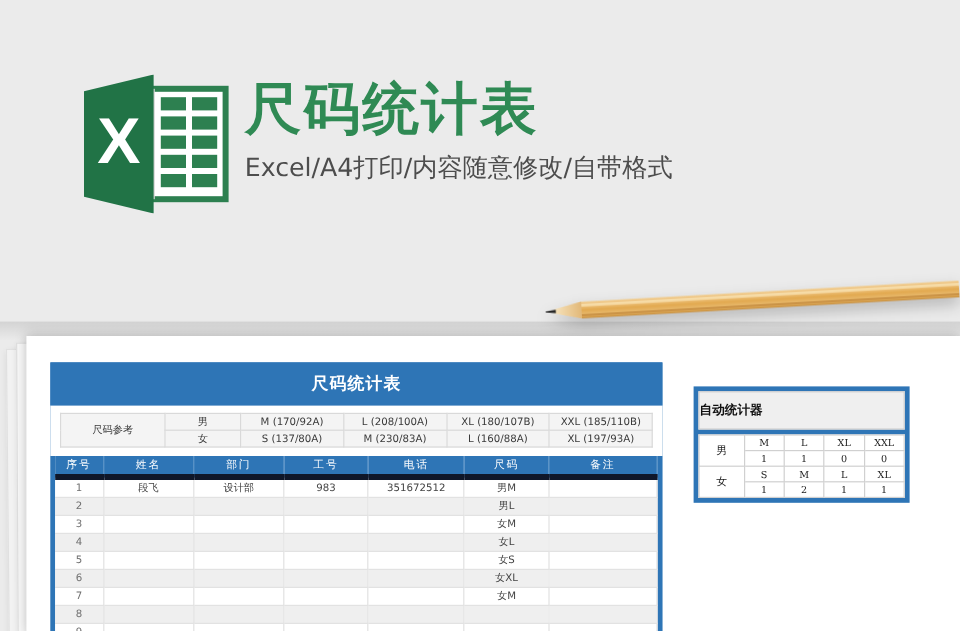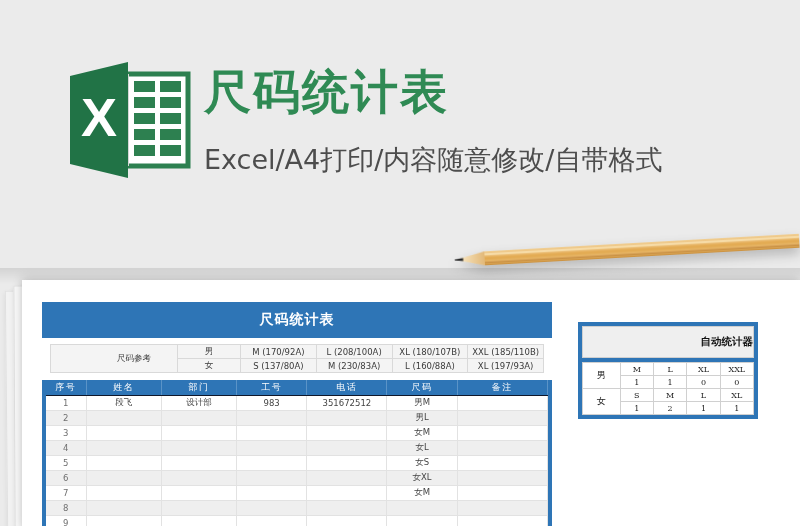--- a/index.html
+++ b/index.html
@@ -38,22 +38,22 @@
     font-size: 47px;
     line-height: 1.1;
     font-weight: bold;
     color: #2e8b57;
     color: #2f8a54;
     letter-spacing: 2px;
     font-family: "DejaVu Sans", "Liberation Sans", sans-serif;
     white-space: nowrap;
   }
   #sub-title {
-    margin-top: 24px;
-    font-size: 27px;
+    margin-top: 8px;
+    font-size: 21px;
     color: #4d4d4d;
     font-family: "DejaVu Sans", "Liberation Sans", sans-serif;
     letter-spacing: 0px;
     white-space: nowrap;
   }
 
   
   #pencil-wrap {
     position: absolute;
     left: 455px; top: 245px;
@@ -127,21 +127,20 @@
     border: 1px solid #d9d9d9;
     height: 13px;
     text-align: center;
     background: #f4f4f4;
     padding: 0;
     white-space: nowrap;
   }
   table.ref td.reflabel {
     width: 86px;
     background: #f4f4f4;
-    padding-left: 40px;
   }
   table.ref td.gender {
     width: 62px;
   }
 
   
   table.grid {
     border-collapse: collapse;
     width: 100%;
     table-layout: fixed;
@@ -149,21 +148,21 @@
     font-family: "DejaVu Sans", "Liberation Sans", sans-serif;
   }
   table.grid th {
     background: #2e75b6;
     color: #ffffff;
     font-weight: normal;
     font-size: 9px;
     height: 15px;
     letter-spacing: 1.5px;
     border-right: 1px solid #5a93c7;
-    border-bottom: 1px solid #0f172a;
+    border-bottom: 5px solid #0f172a;
     padding: 0;
   }
   table.grid td {
     height: 14px;
     text-align: center;
     color: #444;
     border-right: 1px solid #e2e2e2;
     border-bottom: 1px solid #e2e2e2;
     padding: 0;
     background: #ffffff;
@@ -188,21 +187,21 @@
     position: absolute;
     left: 556px; top: 42px;
     width: 180px;
     background: #2e75b6;
     padding: 4px;
     box-sizing: border-box;
   }
   #counter-title {
     background: #efefef;
     border: 1px solid #cfcfcf;
-    text-align: right;
+    text-align: left;
     font-size: 10.5px;
     font-weight: bold;
     color: #111;
     padding: 8px 0;
     font-family: "DejaVu Sans", "Liberation Sans", sans-serif;
   }
   table.counter {
     border-collapse: collapse;
     width: 100%;
     table-layout: fixed;

